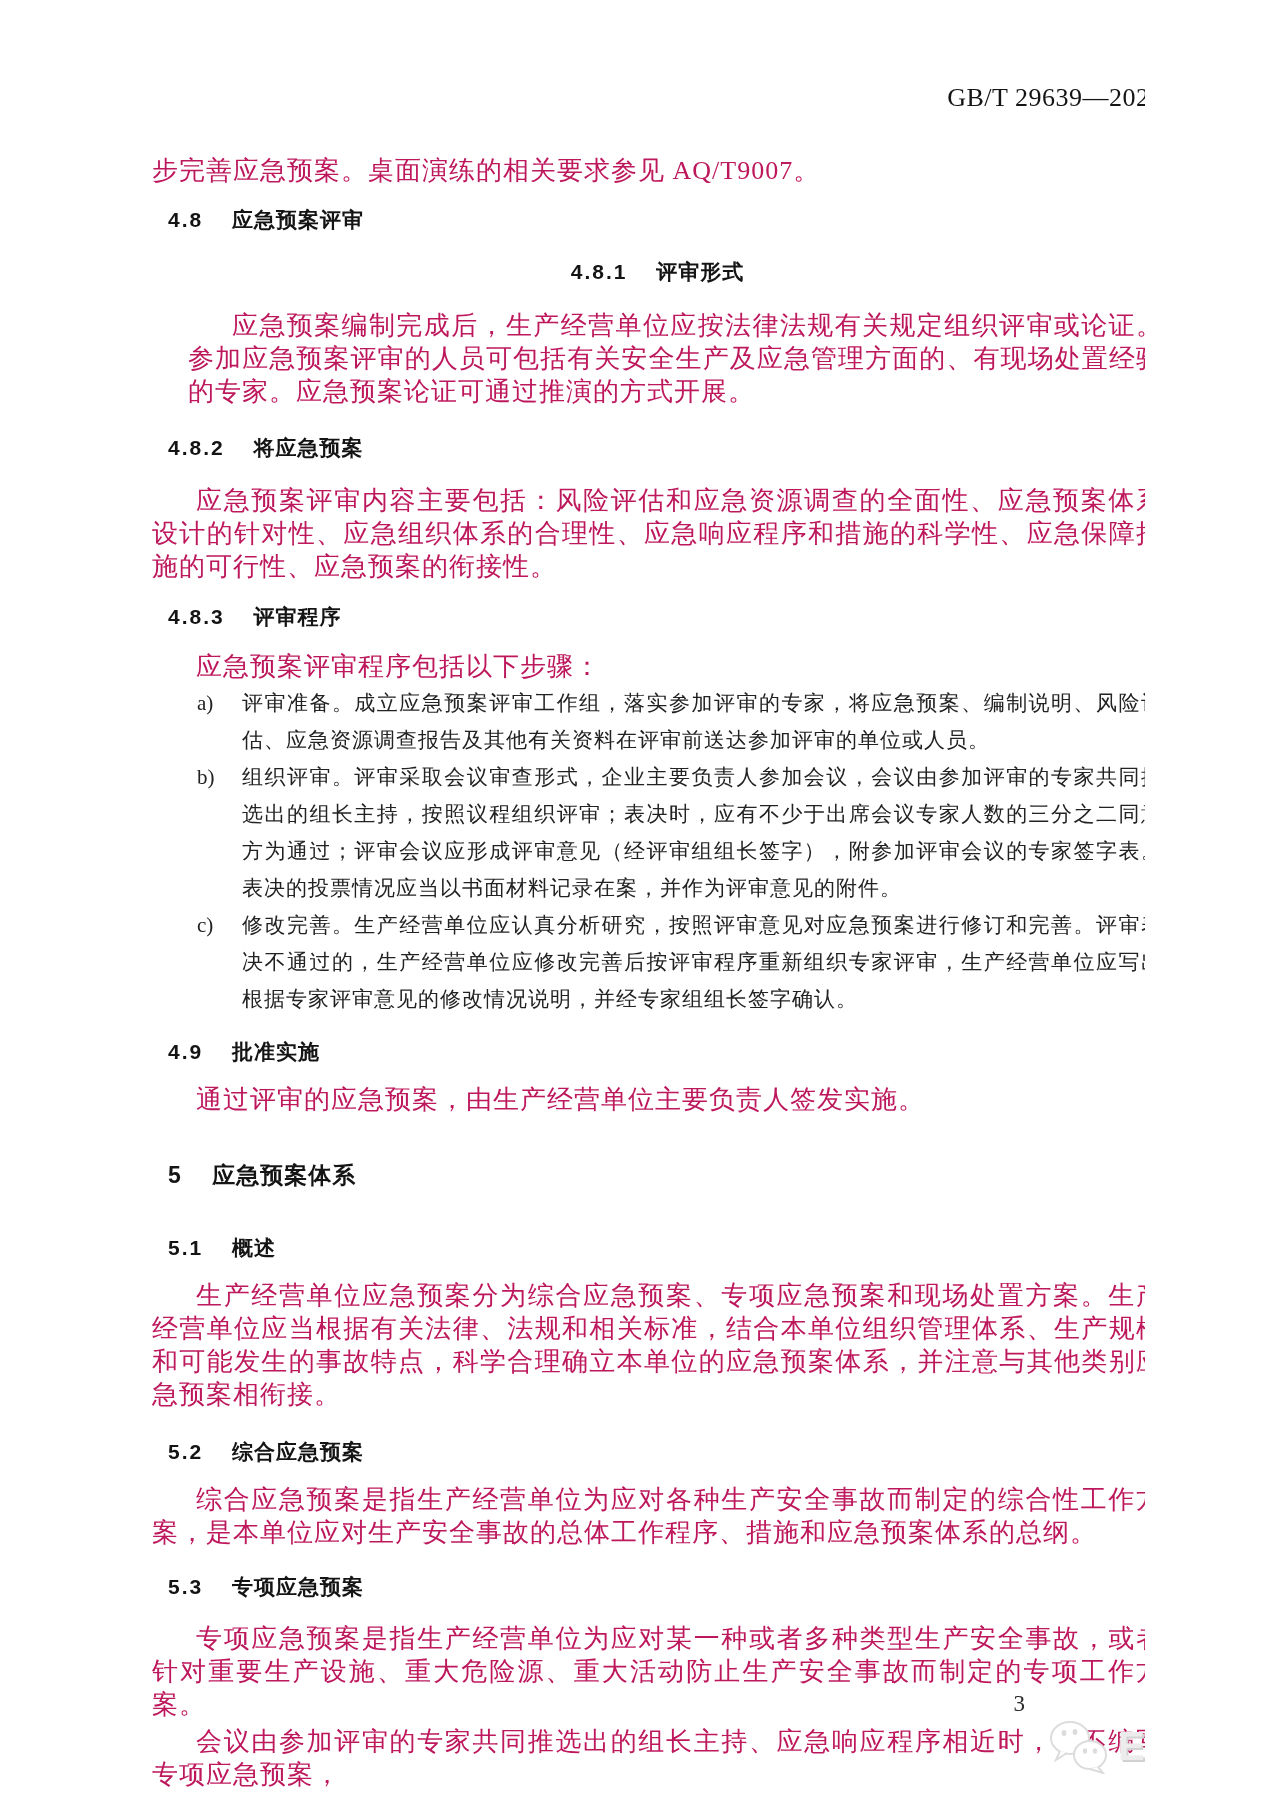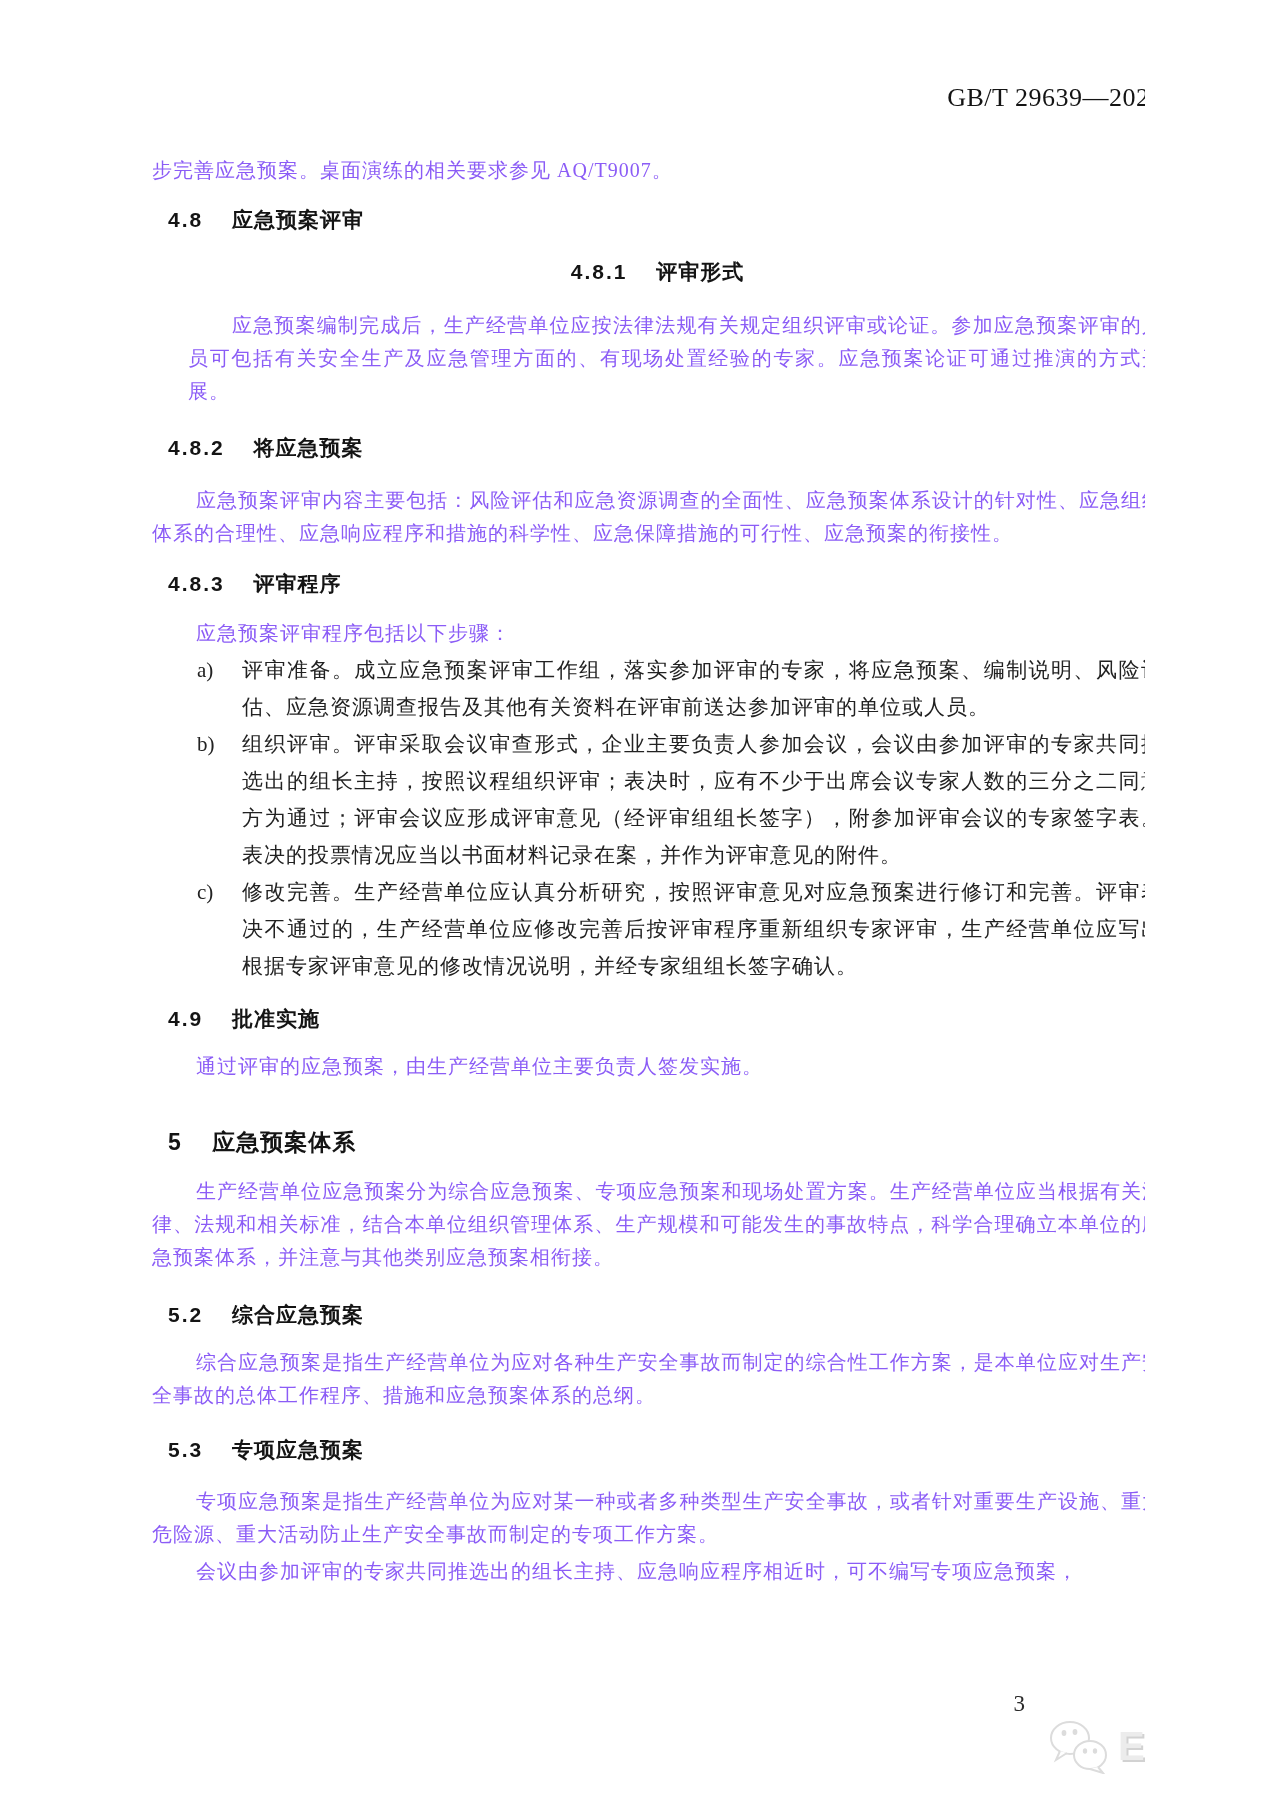--- a/index.html
+++ b/index.html
@@ -19,25 +19,25 @@
   }
   .doc-header{
     text-align:right;
     font-family:"Liberation Serif","DejaVu Serif",serif;
     font-size:26px;
     line-height:28px;
     color:#141414;
     letter-spacing:0.5px;
   }
   .para{
-    font-size:20px;
+    font-size:26px;
     line-height:33px;
     letter-spacing:1px;
     text-align:justify;
-    color:#8b5cf6;
+    color:#be185d;
     margin:0;
   }
   .indent{text-indent:44px;}
   .h1,.h2,.h3{
     font-family:"Liberation Sans","DejaVu Sans",sans-serif;
     font-weight:bold;
     color:#141414;
     line-height:30px;
     font-size:21px;
     margin:16px;
@@ -145,20 +145,24 @@
       <span>批准实施</span>
     </h2>
 
     <p class="para indent" style="margin-top:13px;">通过评审的应急预案，由生产经营单位主要负责人签发实施。</p>
 
     <h1 class="h1" style="margin-top:42px;">
       <span class="sec-num">5</span>
       <span>应急预案体系</span>
     </h1>
 
+    <h2 class="h2" style="margin-top:41px;">
+      <span class="sec-num">5.1</span>
+      <span>概述</span>
+    </h2>
 
     <p class="para indent" style="margin-top:14px;">生产经营单位应急预案分为综合应急预案、专项应急预案和现场处置方案。生产经营单位应当根据有关法律、法规和相关标准，结合本单位组织管理体系、生产规模和可能发生的事故特点，科学合理确立本单位的应急预案体系，并注意与其他类别应急预案相衔接。</p>
 
     <h2 class="h2" style="margin-top:26px;">
       <span class="sec-num">5.2</span>
       <span>综合应急预案</span>
     </h2>
 
     <p class="para indent" style="margin-top:3px;">综合应急预案是指生产经营单位为应对各种生产安全事故而制定的综合性工作方案，是本单位应对生产安全事故的总体工作程序、措施和应急预案体系的总纲。</p>
 

